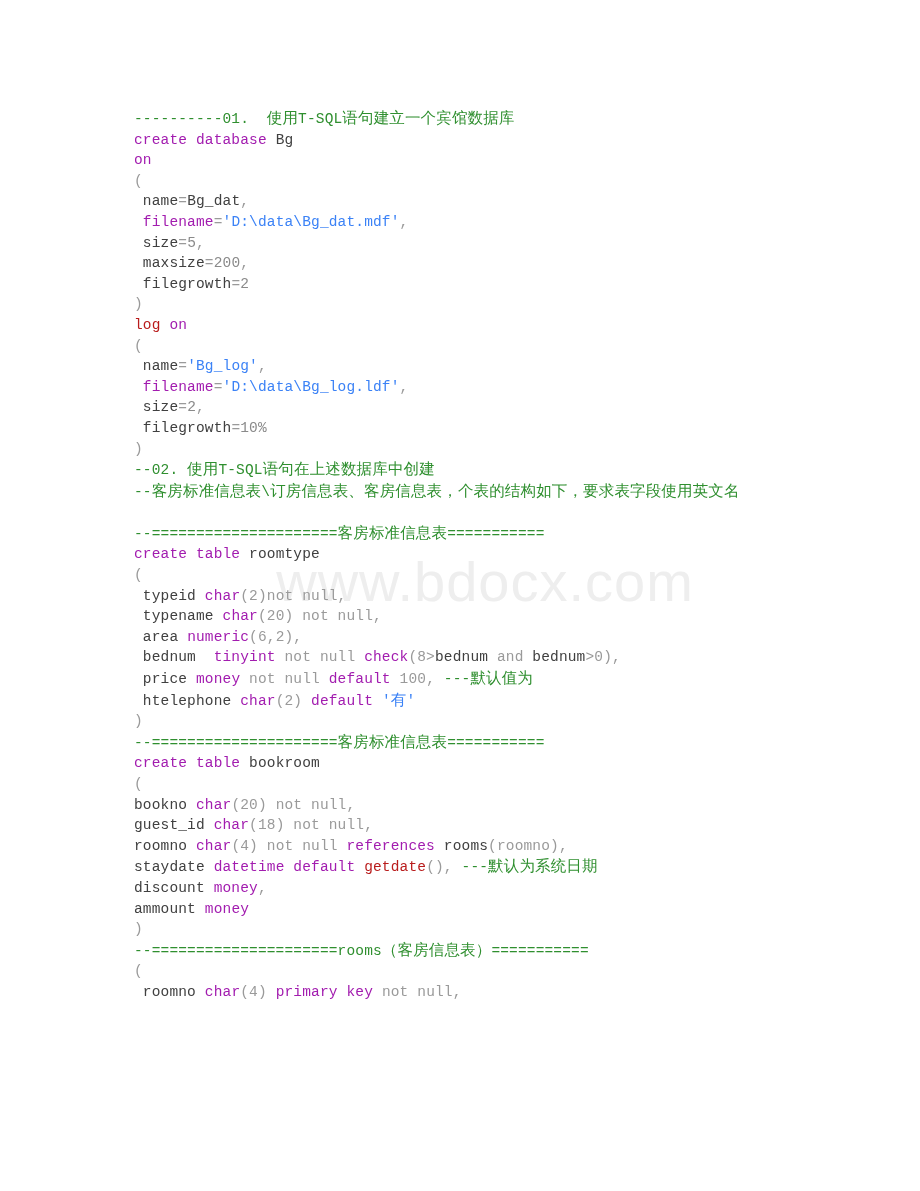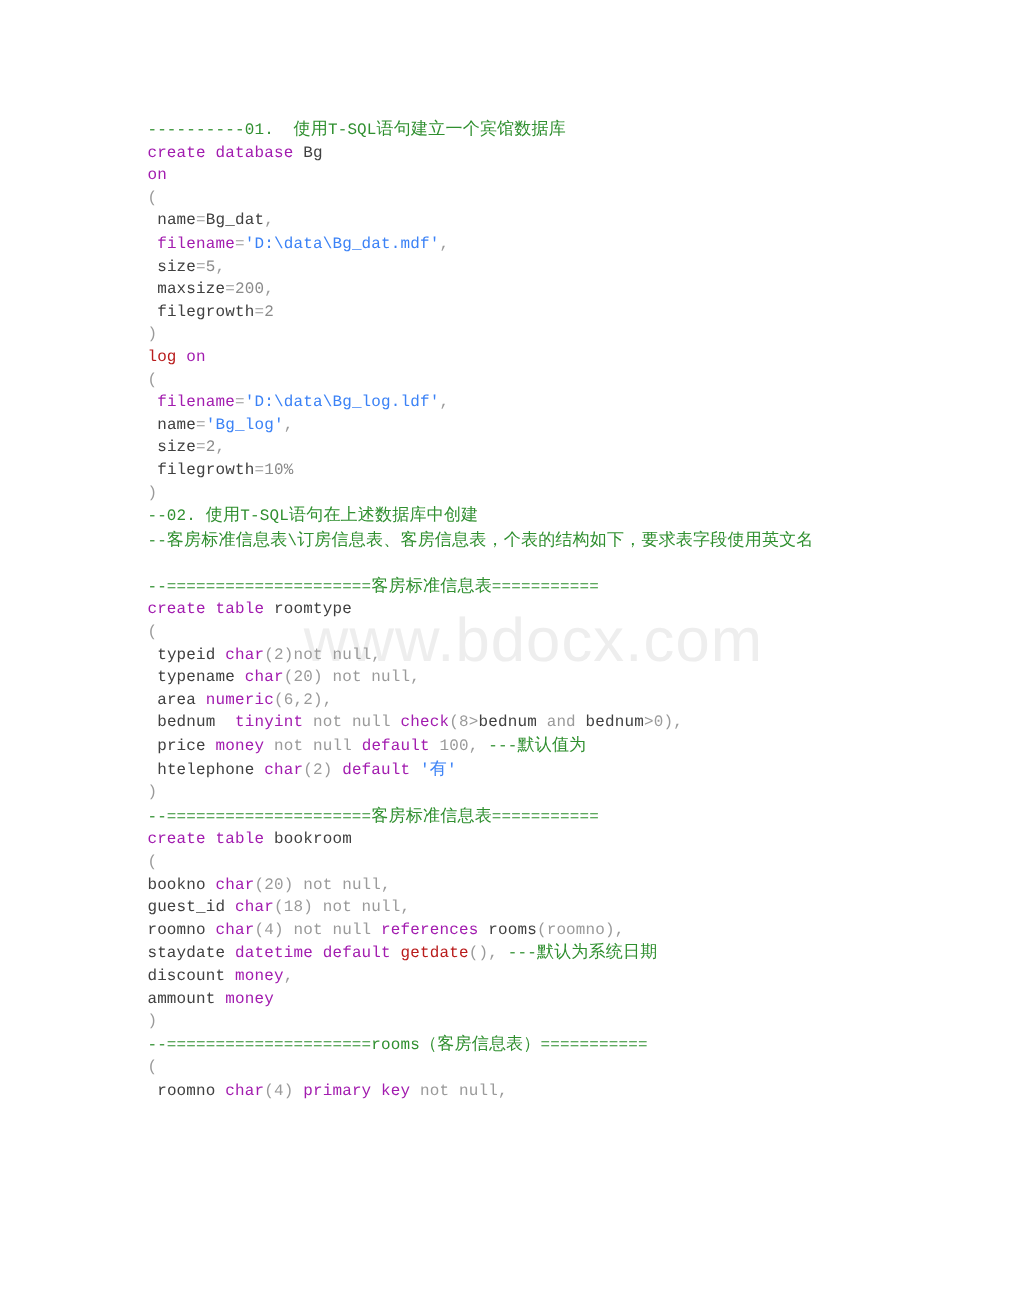--- a/index.html
+++ b/index.html
@@ -78,22 +78,22 @@
     <div class="line"><span class="kw">on</span></div>
     <div class="line"><span class="pl">(</span></div>
     <div class="line"><span class="pl"> </span><span class="id">name</span><span class="pl">=</span><span class="id">Bg_dat</span><span class="pl">,</span></div>
     <div class="line"><span class="pl"> </span><span class="kw">filename</span><span class="pl">=</span><span class="str">'D:\data\Bg_dat.mdf'</span><span class="pl">,</span></div>
     <div class="line"><span class="pl"> </span><span class="id">size</span><span class="pl">=</span><span class="num">5</span><span class="pl">,</span></div>
     <div class="line"><span class="pl"> </span><span class="id">maxsize</span><span class="pl">=</span><span class="num">200</span><span class="pl">,</span></div>
     <div class="line"><span class="pl"> </span><span class="id">filegrowth</span><span class="pl">=</span><span class="num">2</span></div>
     <div class="line"><span class="pl">)</span></div>
     <div class="line"><span class="fn">log</span><span class="pl"> </span><span class="kw">on</span></div>
     <div class="line"><span class="pl">(</span></div>
+    <div class="line"><span class="pl"> </span><span class="id">name</span><span class="pl">=</span><span class="str">'Bg_log'</span><span class="pl">,</span></div>
     <div class="line"><span class="pl"> </span><span class="kw">filename</span><span class="pl">=</span><span class="str">'D:\data\Bg_log.ldf'</span><span class="pl">,</span></div>
-    <div class="line"><span class="pl"> </span><span class="id">name</span><span class="pl">=</span><span class="str">'Bg_log'</span><span class="pl">,</span></div>
     <div class="line"><span class="pl"> </span><span class="id">size</span><span class="pl">=</span><span class="num">2</span><span class="pl">,</span></div>
     <div class="line"><span class="pl"> </span><span class="id">filegrowth</span><span class="pl">=</span><span class="num">10%</span></div>
     <div class="line"><span class="pl">)</span></div>
     <div class="line"><span class="cmt">--02. </span><span class="cmt cn">使用</span><span class="cmt">T-SQL</span><span class="cmt cn">语句在上述数据库中创建</span></div>
     <div class="line"><span class="cmt">--</span><span class="cmt cn">客房标准信息表</span><span class="cmt">\</span><span class="cmt cn">订房信息表、客房信息表，个表的结构如下，要求表字段使用英文名</span></div>
     <div class="line blank"><span class="pl"> </span></div>
     <div class="line"><span class="cmt">--=====================</span><span class="cmt cn">客房标准信息表</span><span class="cmt">===========</span></div>
     <div class="line"><span class="kw">create table </span><span class="id">roomtype</span></div>
     <div class="line"><span class="pl">(</span></div>
     <div class="line"><span class="pl"> </span><span class="id">typeid</span><span class="pl"> </span><span class="kw">char</span><span class="pl">(2)</span><span class="pl">not null</span><span class="pl">,</span></div>

